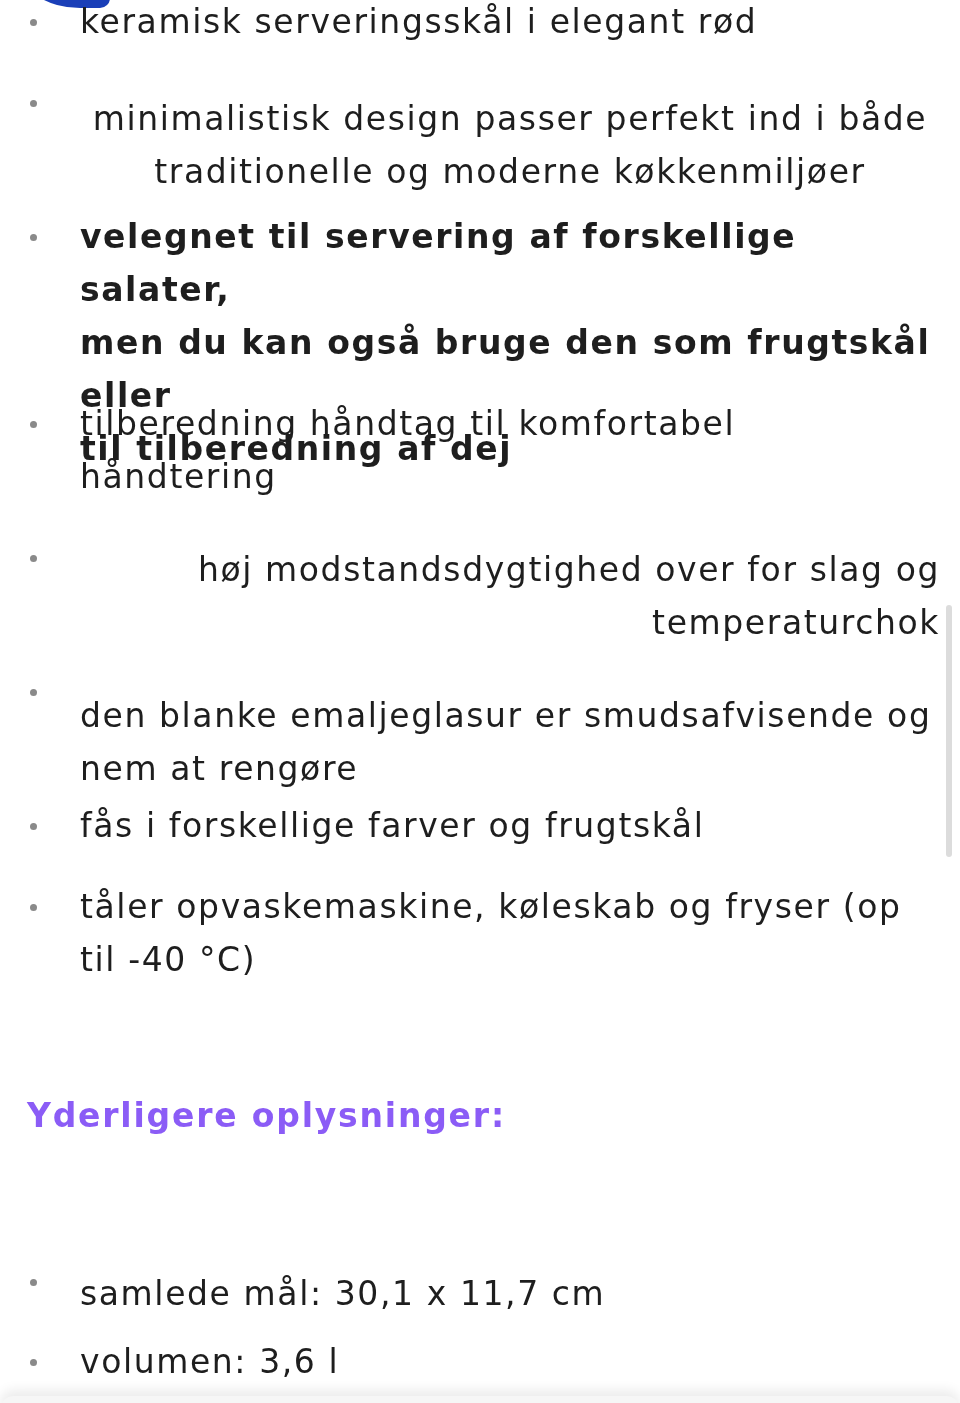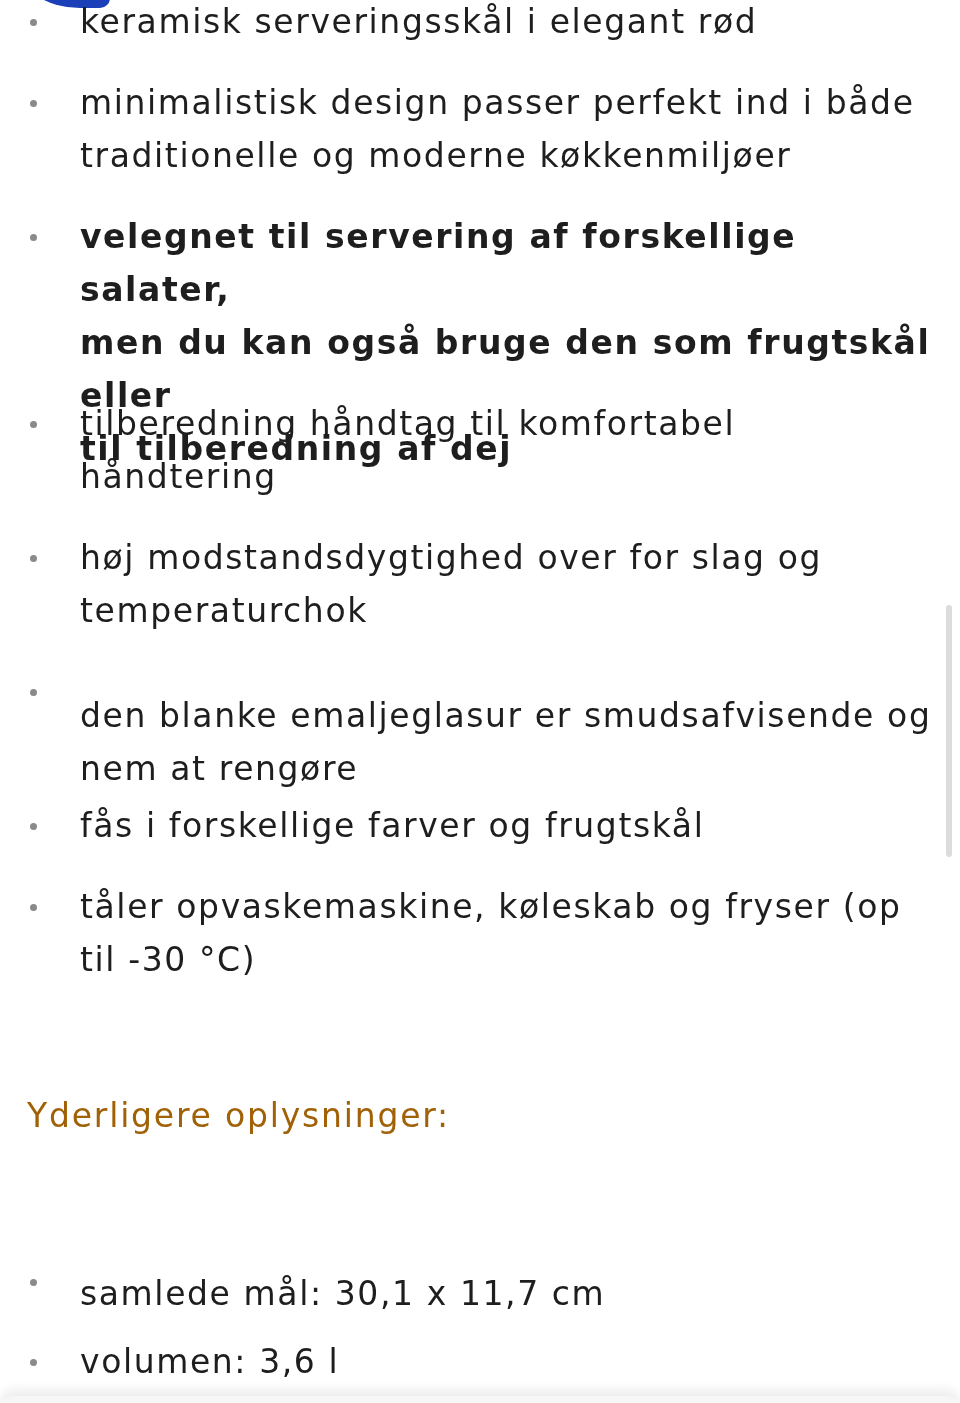--- a/index.html
+++ b/index.html
@@ -46,23 +46,23 @@
       line-height: 53px;
       letter-spacing: 1.6px;
       font-weight: 400;
       color: #1e1e1e;
       white-space: pre-line;
     }
     .section-heading {
       position: absolute;
       left: 27px; top: 1096px;
       font-size: 33px;
-      font-weight: 400;
+      font-weight: 700;
       letter-spacing: 1.8px;
-      color: #a16207;
+      color: #8b5cf6;
       margin: 0;
     }
     .scrollbar {
       position: absolute;
       left: 946px; top: 605px;
       width: 6px; height: 252px;
       background: #dcdcdc;
       border-radius: 3px;
     }
     .bottom-sheet {
@@ -80,52 +80,52 @@
 
 <div class="blue-arc"></div>
 
 <ul class="features">
   <li style="top:0px;">
     <span class="bullet" style="top:19px;"></span>
     <span class="item-text" style="top:-5px;">keramisk serveringsskål i elegant rød</span>
   </li>
   <li style="top:76px;">
     <span class="bullet" style="top:24px;"></span>
-    <span class="item-text" style="top:0px;">minimalistisk design passer perfekt ind i både
+    <span class="item-text" style="top:16px;text-align:center;">minimalistisk design passer perfekt ind i både
 traditionelle og moderne køkkenmiljøer</span>
   </li>
   <li style="top:210px;">
     <span class="bullet" style="top:24px;"></span>
     <span class="item-text" style="top:0px;font-weight:bold;">velegnet til servering af forskellige salater,
 men du kan også bruge den som frugtskål eller
 til tilberedning af dej</span>
   </li>
   <li style="top:397px;">
     <span class="bullet" style="top:24px;"></span>
     <span class="item-text" style="top:0px;">tilberedning håndtag til komfortabel
 håndtering</span>
   </li>
   <li style="top:531px;">
     <span class="bullet" style="top:24px;"></span>
-    <span class="item-text" style="top:0px;">høj modstandsdygtighed over for slag og
+    <span class="item-text" style="top:12px;text-align:right;">høj modstandsdygtighed over for slag og
 temperaturchok</span>
   </li>
   <li style="top:665px;">
     <span class="bullet" style="top:24px;"></span>
     <span class="item-text" style="top:0px;margin-top:24px;">den blanke emaljeglasur er smudsafvisende og
 nem at rengøre</span>
   </li>
   <li style="top:799px;">
     <span class="bullet" style="top:24px;"></span>
     <span class="item-text" style="top:0px;">fås i forskellige farver og frugtskål</span>
   </li>
   <li style="top:880px;">
     <span class="bullet" style="top:24px;"></span>
     <span class="item-text" style="top:0px;">tåler opvaskemaskine, køleskab og fryser (op
-til -30 °C)</span>
+til -40 °C)</span>
   </li>
 
   <li style="top:1255px;">
     <span class="bullet" style="top:24px;"></span>
     <span class="item-text" style="top:0px;margin-top:12px;">samlede mål: 30,1 x 11,7 cm</span>
   </li>
   <li style="top:1335px;">
     <span class="bullet" style="top:24px;"></span>
     <span class="item-text" style="top:0px;">volumen: 3,6 l</span>
   </li>

